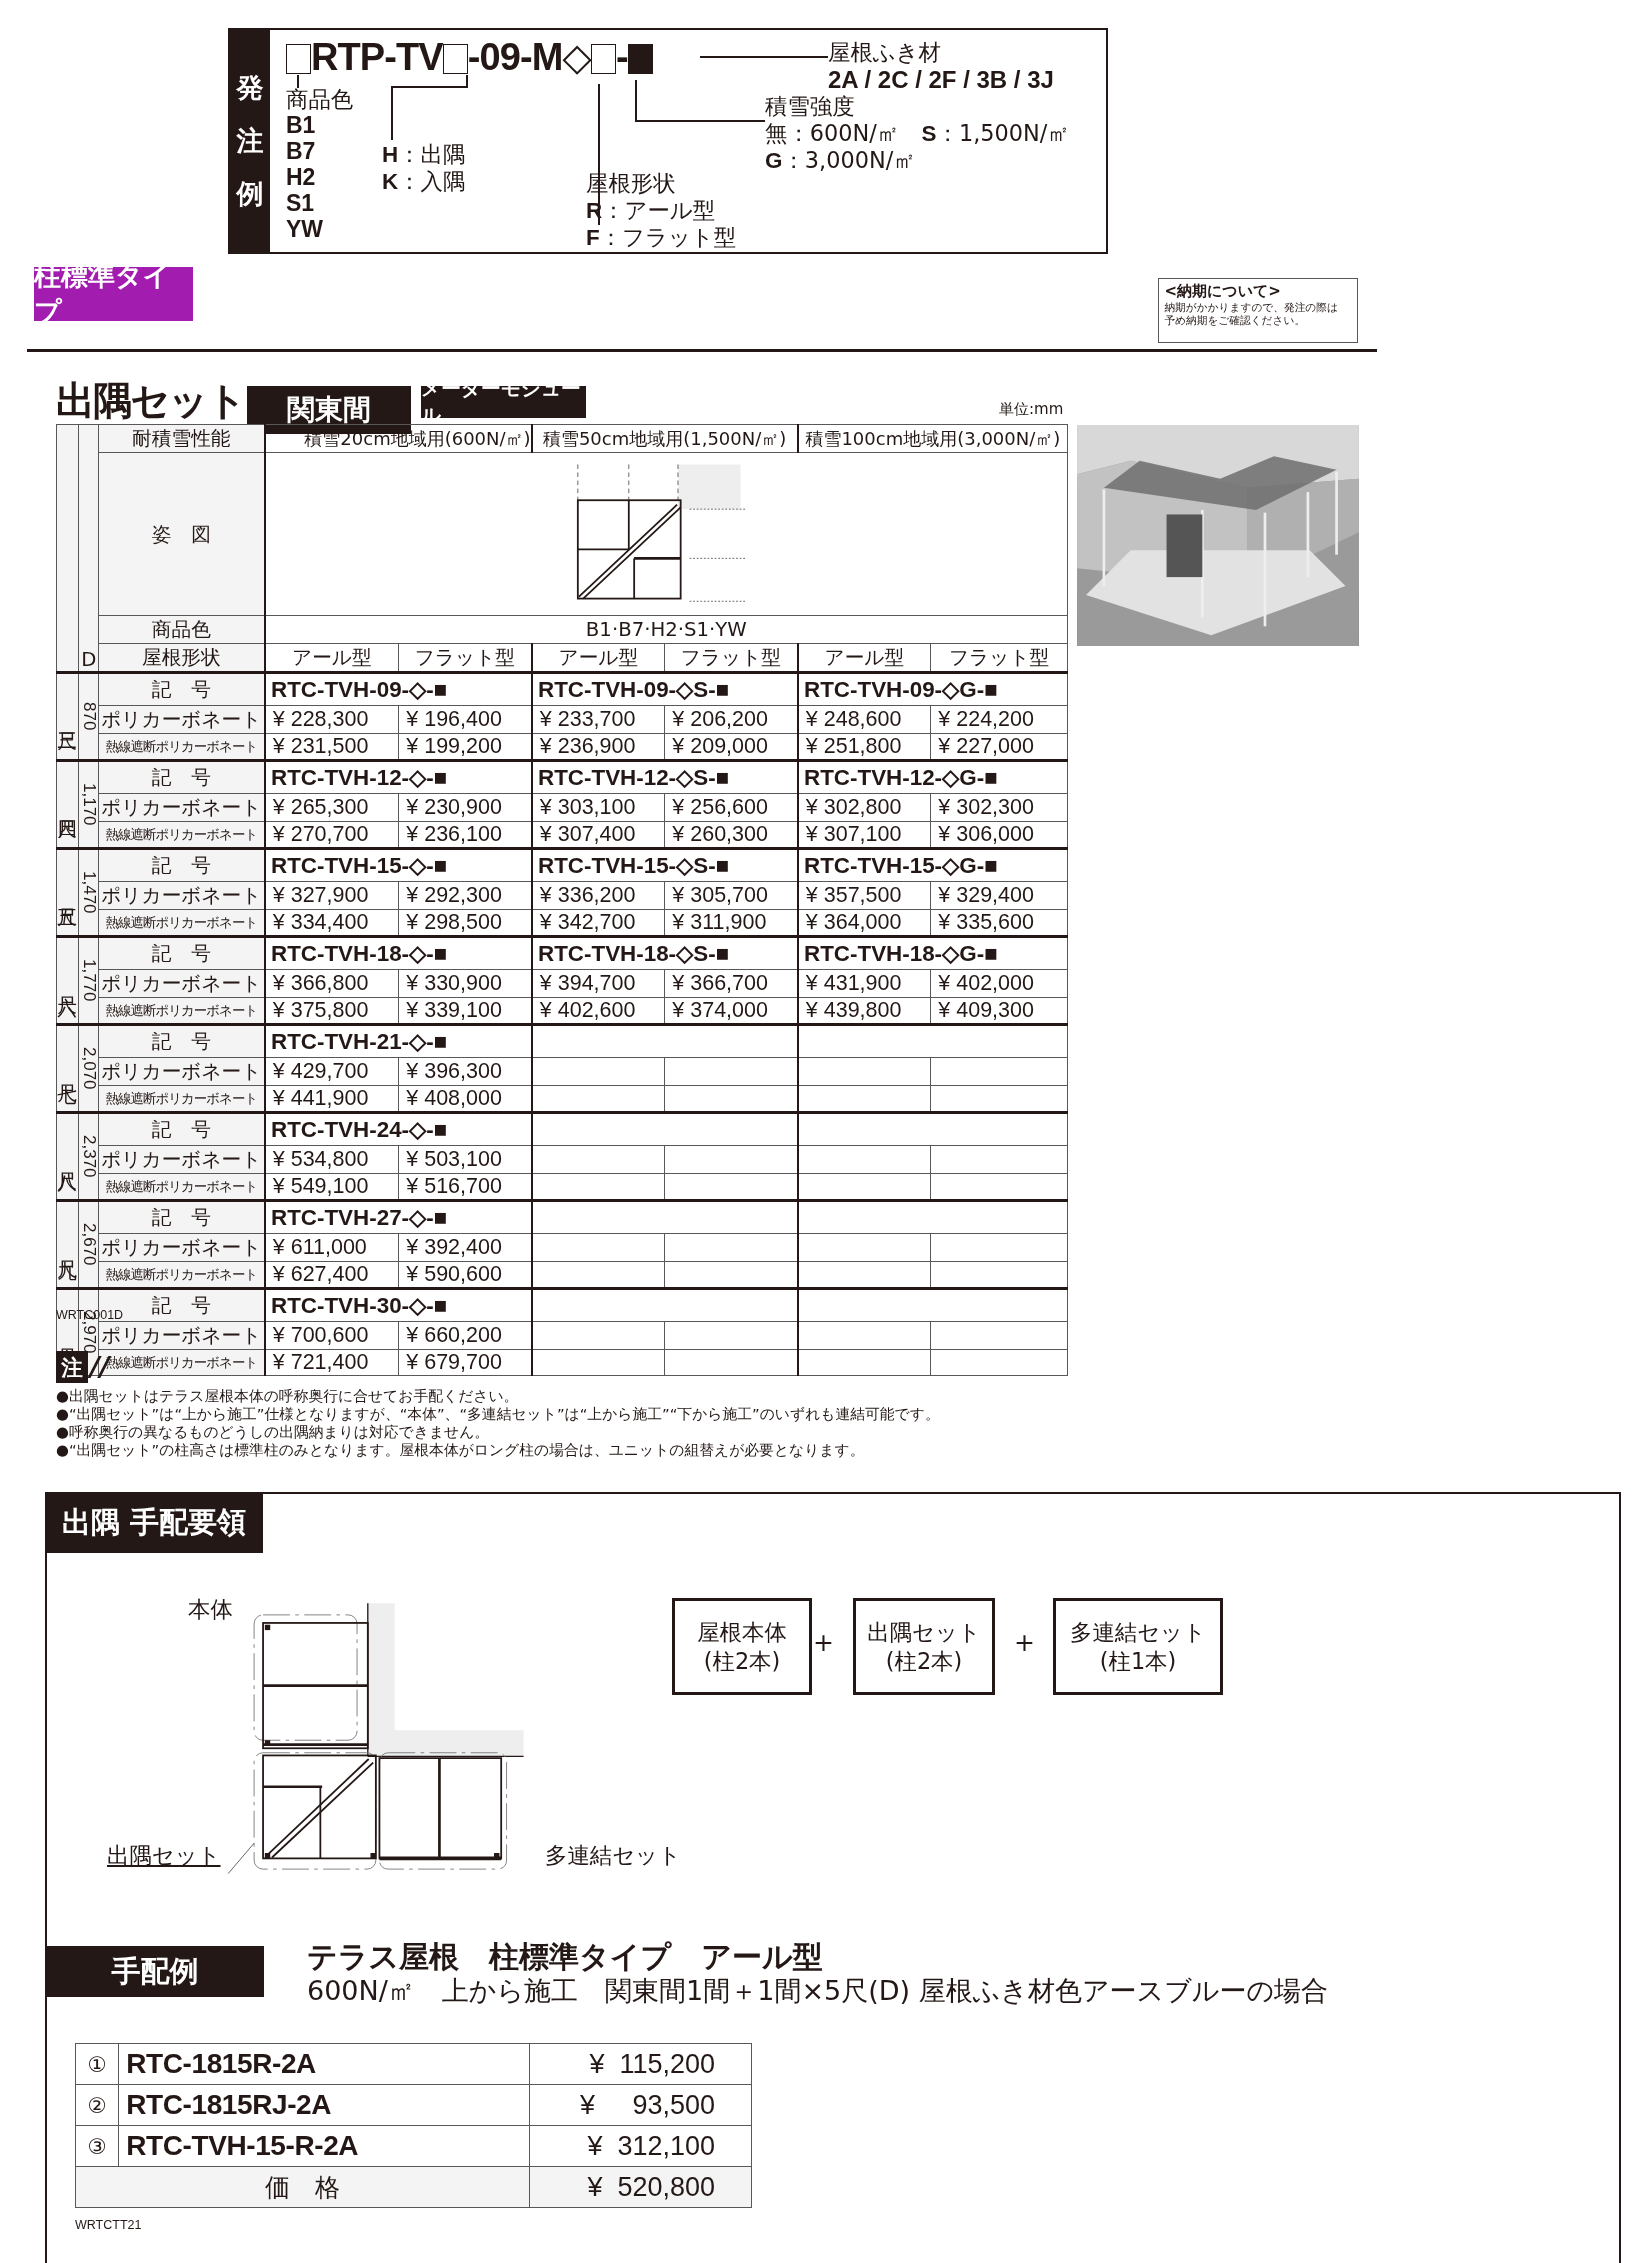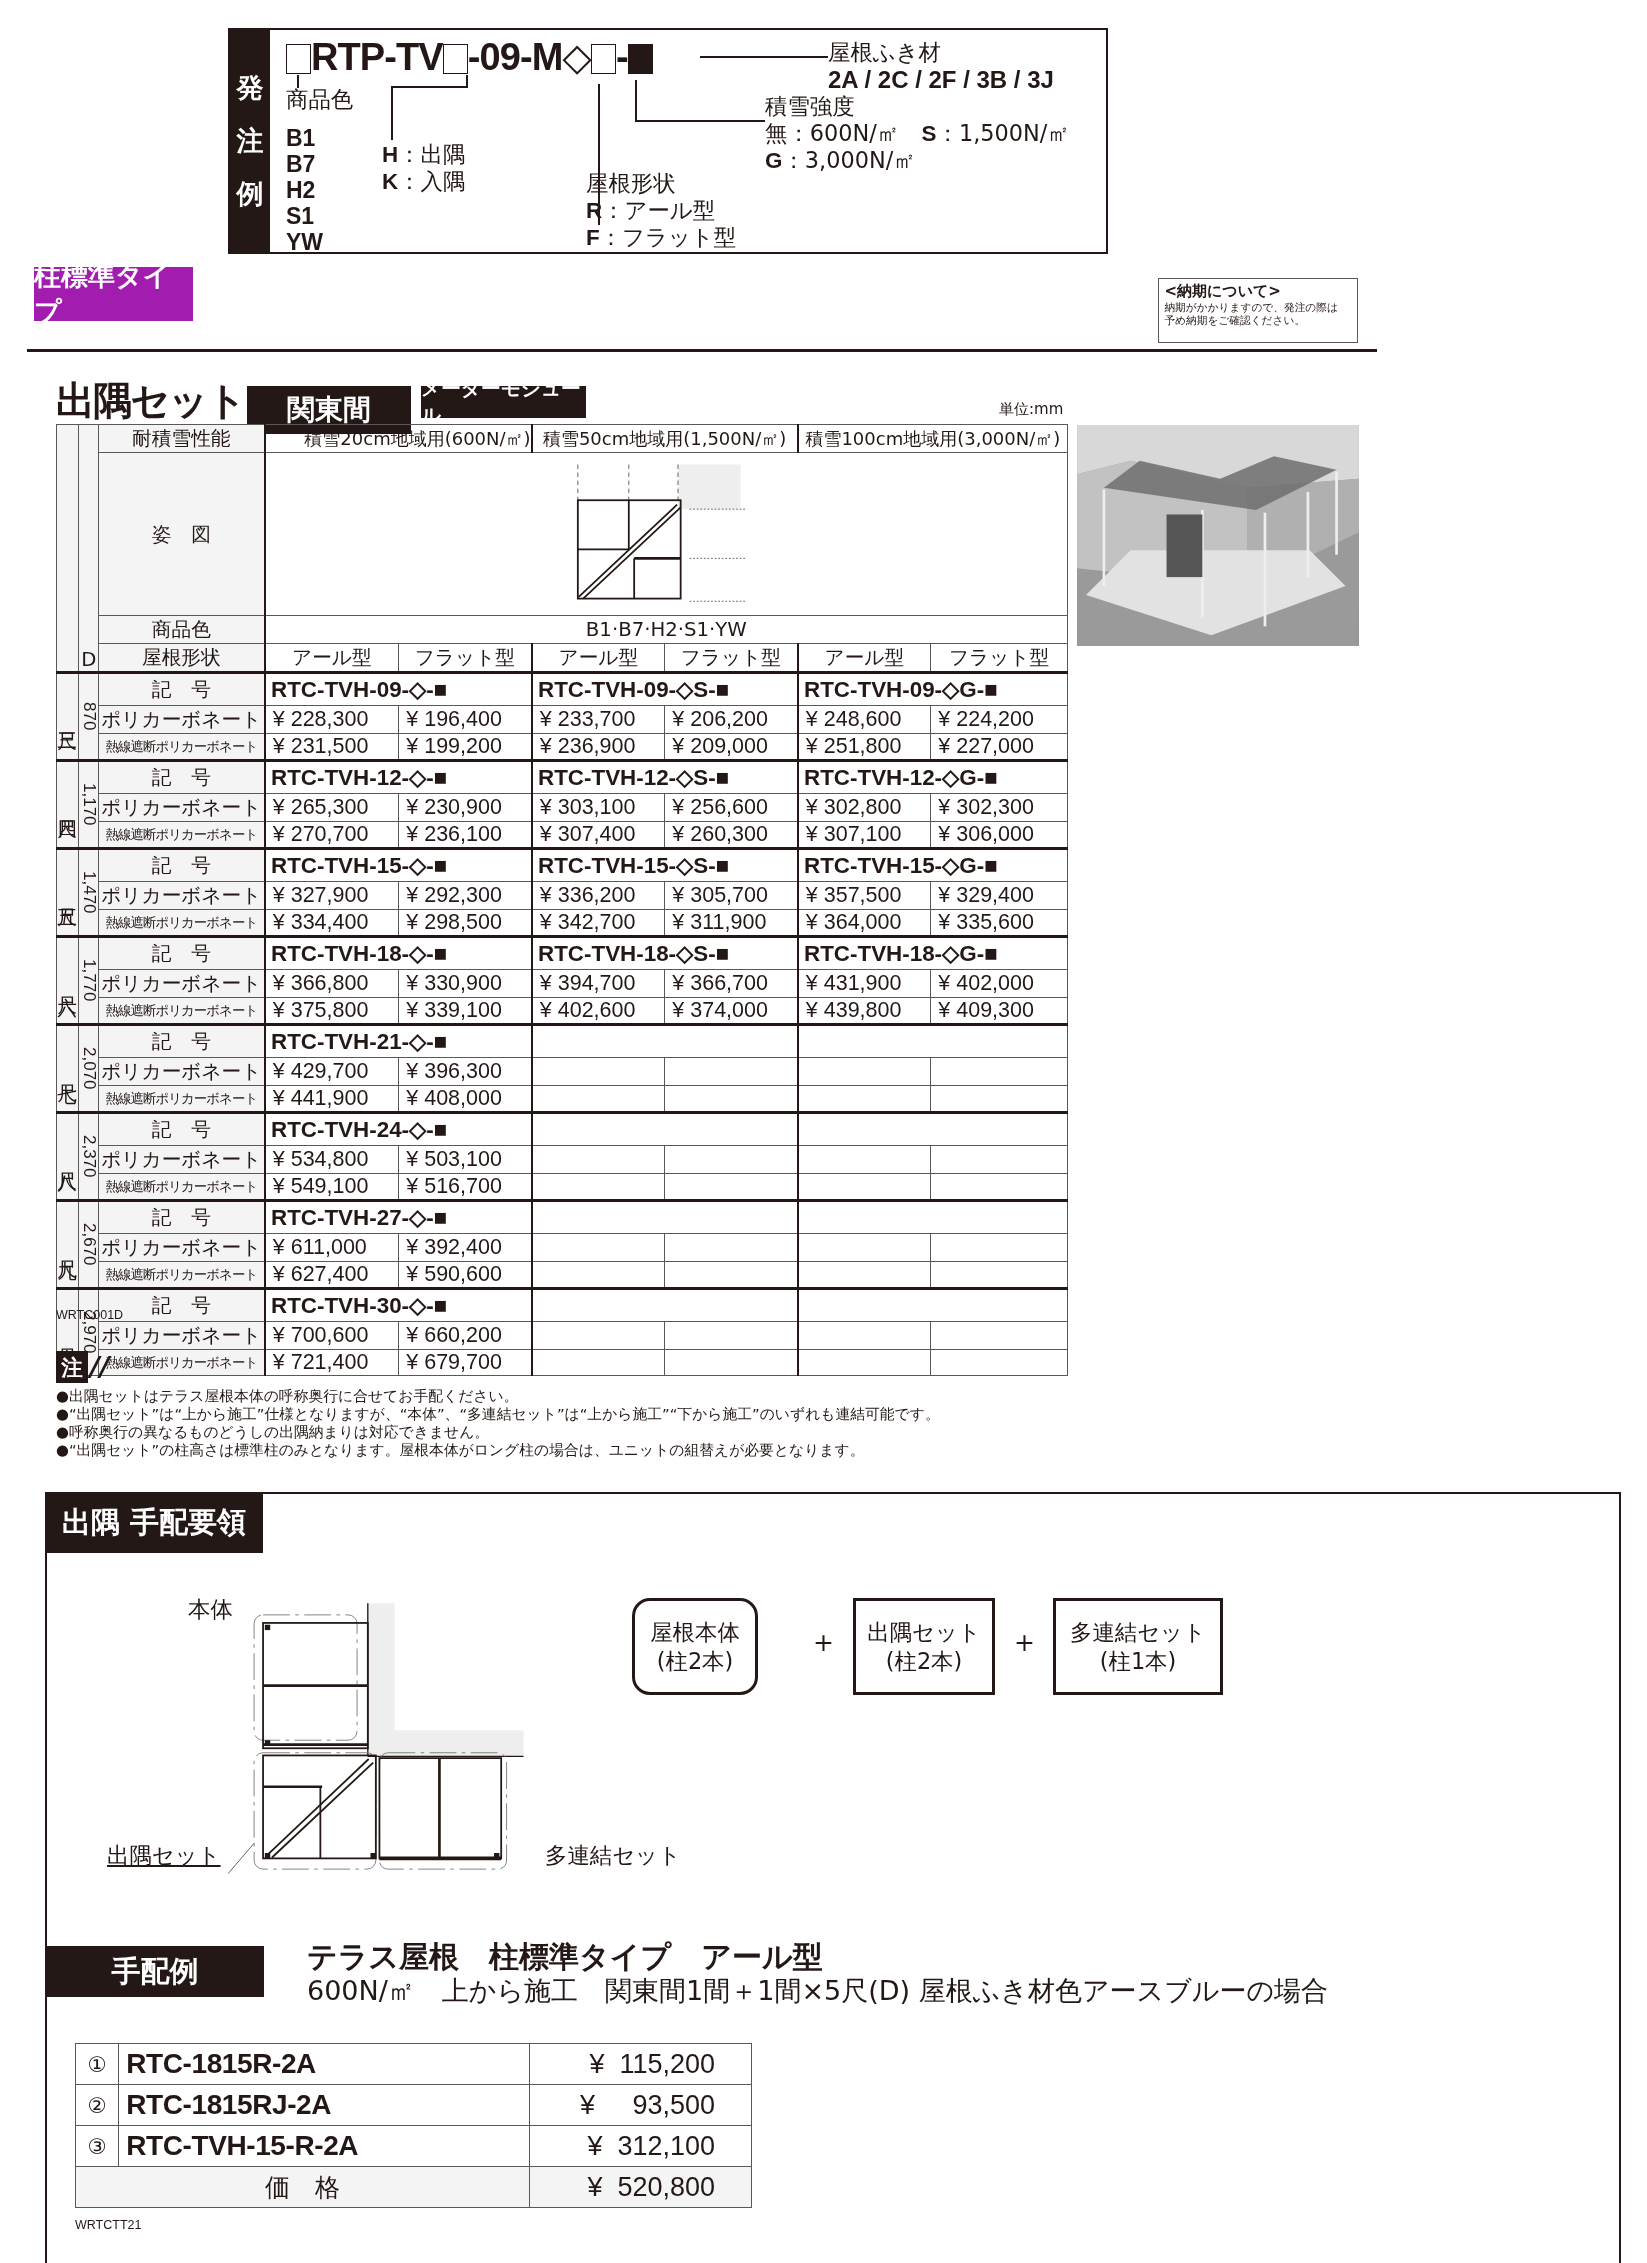--- a/index.html
+++ b/index.html
@@ -76,21 +76,21 @@
   <div class="line" style="left:67px;top:45px;width:1.8px;height:12.5px;"></div>
   <div class="line" style="left:161px;top:56px;width:1.8px;height:54px;"></div>
   <div class="line" style="left:161px;top:56px;width:76px;height:1.8px;"></div>
   <div class="line" style="left:236px;top:45px;width:1.8px;height:12.5px;"></div>
   <div class="line" style="left:368px;top:54px;width:1.8px;height:141px;"></div>
   <div class="line" style="left:405px;top:50px;width:1.8px;height:41px;"></div>
   <div class="line" style="left:405px;top:90px;width:130px;height:1.8px;"></div>
   <div class="line" style="left:470px;top:26px;width:128px;height:1.8px;"></div>
 
   <div class="lbl" style="left:56px;top:56px;">商品色</div>
-  <div class="lbl bold" style="left:56px;top:95px;line-height:26px;font-size:23px;">
+  <div class="lbl bold" style="left:56px;top:82px;line-height:26px;font-size:23px;">
     <div>B1</div>
     <div>B7</div>
     <div>H2</div>
     <div>S1</div>
     <div>YW</div>
   </div>
   <div class="lbl" style="left:152px;top:111px;">
     <div><b class="bold">H</b>：<span>出隅</span></div>
     <div><b class="bold">K</b>：<span>入隅</span></div>
   </div>
@@ -482,21 +482,21 @@
   <line x1="311" y1="183" x2="311" y2="295" stroke="#231815" stroke-width="3"></line>
   <line x1="244" y1="295" x2="380" y2="295" stroke="#231815" stroke-width="4"></line>
   <rect x="116" y="34" width="6" height="6" fill="#231815"></rect>
   <rect x="116" y="163" width="6" height="6" fill="#231815"></rect>
   <rect x="116" y="289" width="6" height="6" fill="#231815"></rect>
   <rect x="234" y="289" width="6" height="6" fill="#231815"></rect>
   <rect x="372" y="289" width="6" height="6" fill="#231815"></rect>
   <line x1="75" y1="312" x2="104" y2="278" stroke="#555" stroke-width="1"></line>
 </svg>
 
-<div class="set-box" style="left:632px;top:1598px;width:126px;height:97px;border-radius:18px;">
+<div class="set-box" style="left:672px;top:1598px;width:140px;height:97px;">
   <span>屋根本体</span>
   <span>(柱2本)</span>
 </div>
 <div class="plus" style="left:813px;top:1628px;">+</div>
 <div class="set-box" style="left:853px;top:1598px;width:142px;height:97px;">
   <span>出隅セット</span>
   <span>(柱2本)</span>
 </div>
 <div class="plus" style="left:1014px;top:1628px;">+</div>
 <div class="set-box" style="left:1053px;top:1598px;width:170px;height:97px;">

